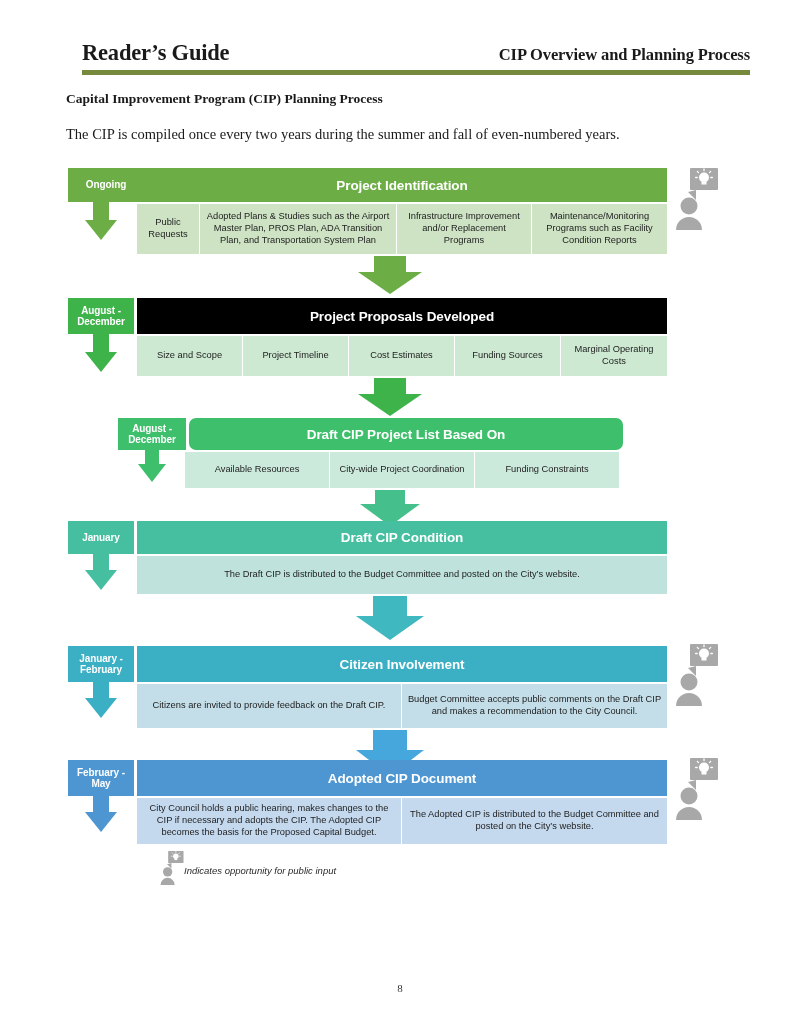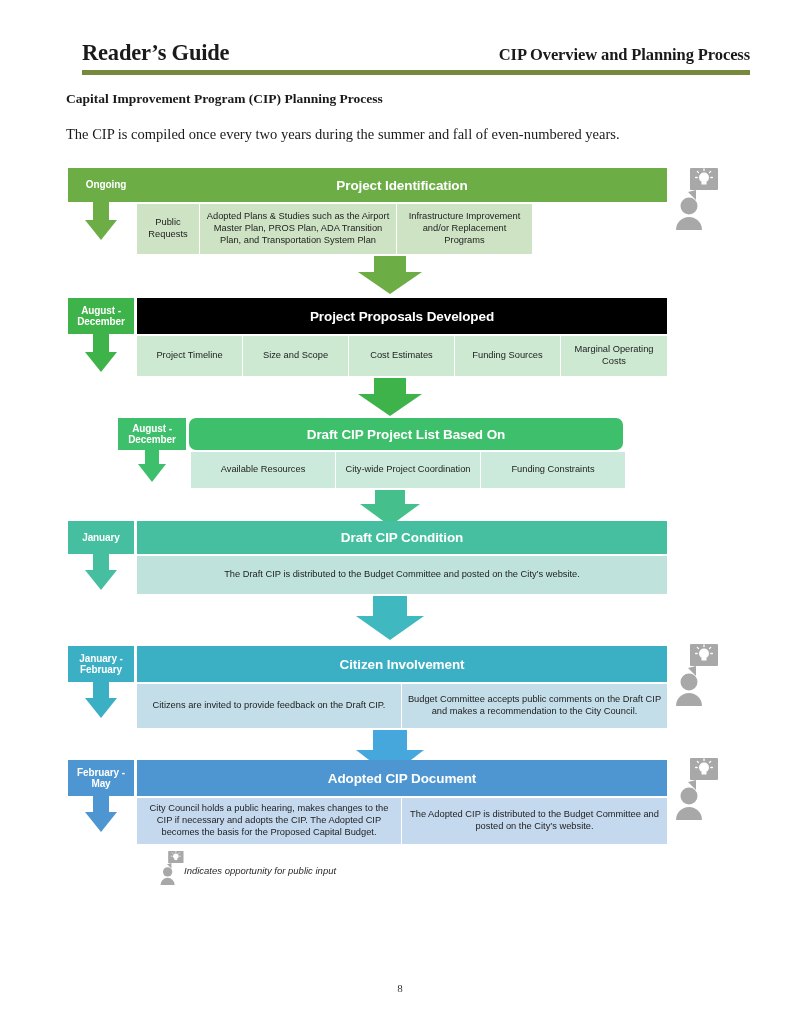--- a/index.html
+++ b/index.html
@@ -222,20 +222,21 @@
       <div class="stage-label" style="left:68px; top:168px; width:76px; height:34px; background:#6CAD46;">Ongoing</div>
       <div class="label-arrow" style="left:68px; top:202px; width:66px; height:40px;">
         <div class="shaft" style="width:16px; height:20px; background:#6CAD46;"></div>
         <div class="head" style="top:18px; border-left:16px solid transparent; border-right:16px solid transparent; border-top:20px solid #6CAD46;"></div>
       </div>
       <div class="stage-header" style="left:137px; top:168px; width:530px; height:34px; background:#6CAD46;">Project Identification</div>
       <div class="stage-cells" style="left:137px; top:204px; width:530px; height:50px;">
         <div class="cell" style="width:63px; background:#CDE3C4;">Public Requests</div>
         <div class="cell" style="width:197px; background:#CDE3C4;">Adopted Plans &amp; Studies such as the Airport Master Plan, PROS Plan, ADA Transition Plan, and Transportation System Plan</div>
         <div class="cell" style="width:135px; background:#CDE3C4;">Infrastructure Improvement and/or Replacement Programs</div>
+        <div class="cell" style="width:135px; background:#CDE3C4;">Maintenance/Monitoring Programs such as Facility Condition Reports</div>
       </div>
       <div class="pi-icon" style="left:676px; top:168px;">
         <svg width="42" height="62" viewBox="0 0 42 62" aria-hidden="true">
           <rect x="14" y="0" width="28" height="22" rx="1" fill="#A8A8A8"></rect>
           <polygon points="20,22 20,32 12,24" fill="#A8A8A8"></polygon>
           <circle cx="28" cy="9.5" r="5" fill="#ffffff"></circle>
           <rect x="25.5" y="13.5" width="5" height="3" fill="#ffffff"></rect>
           <g stroke="#ffffff" stroke-width="1.3" stroke-linecap="round">
             <line x1="28" y1="1" x2="28" y2="2.6"></line>
             <line x1="21.3" y1="3.4" x2="22.5" y2="4.6"></line>
@@ -255,41 +256,41 @@
     </div>
 
     <div class="stage">
       <div class="stage-label" style="left:68px; top:298px; width:66px; height:36px; background:#3EB34A;">August - December</div>
       <div class="label-arrow" style="left:68px; top:334px; width:66px; height:40px;">
         <div class="shaft" style="width:16px; height:20px; background:#3EB34A;"></div>
         <div class="head" style="top:18px; border-left:16px solid transparent; border-right:16px solid transparent; border-top:20px solid #3EB34A;"></div>
       </div>
       <div class="stage-header" style="left:137px; top:298px; width:530px; height:36px; background:#000000;">Project Proposals Developed</div>
       <div class="stage-cells" style="left:137px; top:336px; width:530px; height:40px;">
+        <div class="cell" style="width:106px; background:#CDE9D2;">Size and Scope</div>
         <div class="cell" style="width:106px; background:#CDE9D2;">Project Timeline</div>
-        <div class="cell" style="width:106px; background:#CDE9D2;">Size and Scope</div>
         <div class="cell" style="width:106px; background:#CDE9D2;">Cost Estimates</div>
         <div class="cell" style="width:106px; background:#CDE9D2;">Funding Sources</div>
         <div class="cell" style="width:106px; background:#CDE9D2;">Marginal Operating Costs</div>
       </div>
     </div>
 
     <div class="connector" style="left:340px; top:378px; width:100px; height:38px;">
       <div class="bar" style="width:32px; height:18px; background:#3EB34A;"></div>
       <div class="tip" style="top:16px; border-left:32px solid transparent; border-right:32px solid transparent; border-top:22px solid #3EB34A;"></div>
     </div>
 
     <div class="stage">
       <div class="stage-label" style="left:118px; top:418px; width:68px; height:32px; background:#3EBF6B;">August - December</div>
       <div class="label-arrow" style="left:118px; top:450px; width:68px; height:36px;">
         <div class="shaft" style="width:14px; height:16px; background:#3EBF6B;"></div>
         <div class="head" style="top:14px; border-left:14px solid transparent; border-right:14px solid transparent; border-top:18px solid #3EBF6B;"></div>
       </div>
       <div class="stage-header" style="left:189px; top:418px; width:434px; height:32px; background:#3EBF6B;border-radius:7px;">Draft CIP Project List Based On</div>
-      <div class="stage-cells" style="left:191px; top:452px; width:522px; height:36px;">
+      <div class="stage-cells" style="left:185px; top:452px; width:522px; height:36px;">
         <div class="cell" style="width:145px; background:#CCEADC;">Available Resources</div>
         <div class="cell" style="width:145px; background:#CCEADC;">City-wide Project Coordination</div>
         <div class="cell" style="width:144px; background:#CCEADC;">Funding Constraints</div>
       </div>
     </div>
 
     <div class="connector" style="left:340px; top:490px; width:100px; height:36px;">
       <div class="bar" style="width:30px; height:16px; background:#45C08C;"></div>
       <div class="tip" style="top:14px; border-left:30px solid transparent; border-right:30px solid transparent; border-top:22px solid #45C08C;"></div>
     </div>

